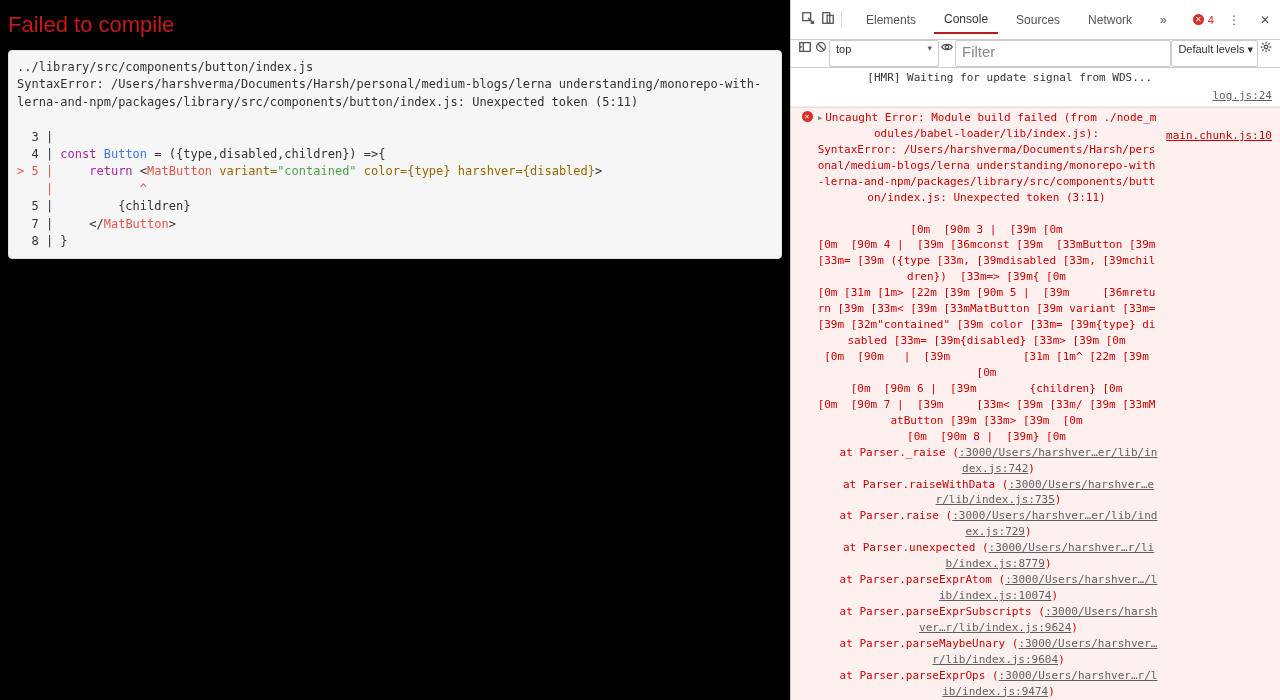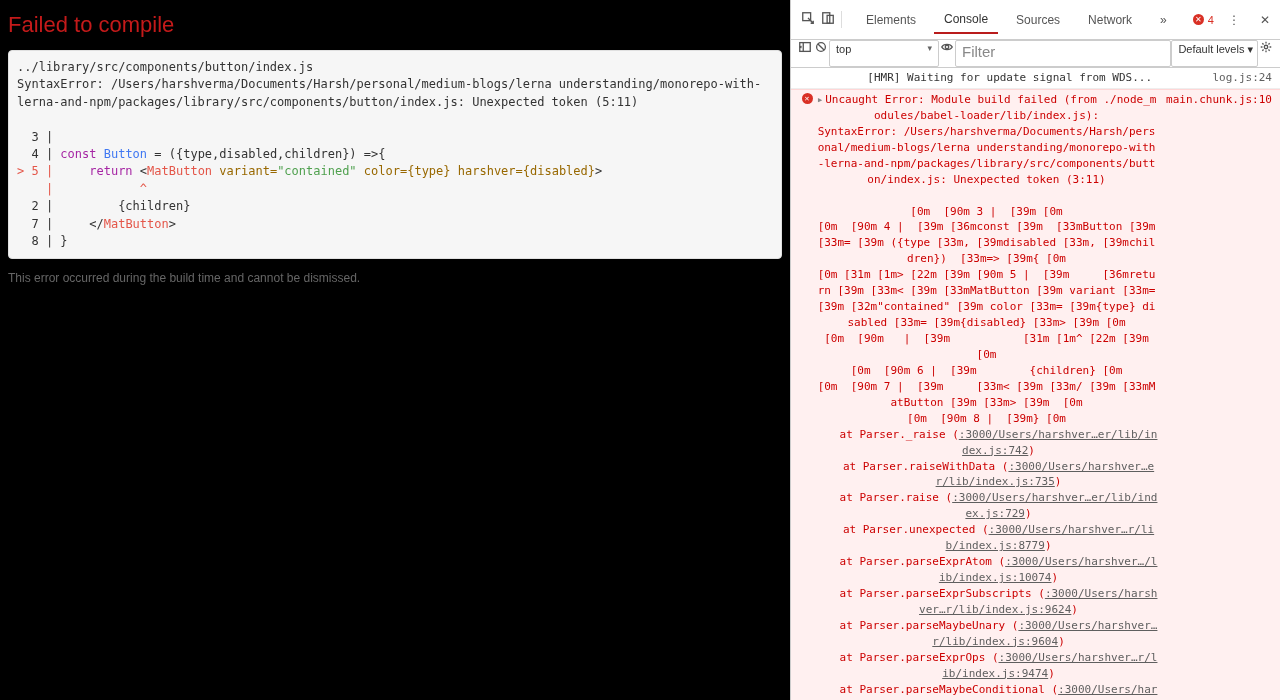--- a/index.html
+++ b/index.html
@@ -30,21 +30,21 @@
 .dt-toolbar .context::after { content: "▾"; position: absolute; right: 6px; top: 2px; font-size: 9px; color: #666; }
 .dt-toolbar .eye { color: #555; }
 .dt-toolbar .filter { flex: 1; border: 1px solid #ccc; border-radius: 2px; padding: 2px 6px; font-size: 15px; color: #888; }
 .dt-toolbar .levels { border: 1px solid #ccc; border-radius: 2px; padding: 2px 4px 2px 6px; font-size: 11px; color: #333; }
 .dt-toolbar .gear { color: #555; cursor: pointer; }
 
 .console-body { flex: 1; overflow: auto; font-family: Menlo, Consolas, monospace; font-size: 11px; line-height: 1.45; text-align: center; }
 .msg { display: flex; padding: 2px 8px; border-bottom: 1px solid #eee; }
 .msg .gutter { width: 16px; flex-shrink: 0; display: flex; justify-content: center; padding-top: 1px; }
 .msg .body { flex: 1; white-space: pre-wrap; word-break: break-all; }
-.msg .src { flex-shrink: 0; margin-left: 8px; color: #5f5f5f; }
+.msg .src { flex-shrink: 0; margin-left: 8px; text-decoration: underline; color: #5f5f5f; margin-top: 18px; }
 .msg.info .body { color: #333; }
 .msg.error { background: #fff0f0; border-top: 1px solid #ffd6d6; border-bottom: 1px solid #ffd6d6; }
 .msg.error .body, .msg.error .src { color: #c00; }
 .msg.error .gutter .errdot { width: 11px; height: 11px; border-radius: 50%; background: #d93025; color: #fff; font-size: 8px; display: flex; align-items: center; justify-content: center; }
 .msg.error .caret { color: #888; margin-right: 2px; }
 .msg.error a.link { color: #5f5f5f; text-decoration: underline; }
 .stack-line { display: block; padding-left: 24px; }
 .svgicon { width: 14px; height: 14px; fill: none; stroke: #555; stroke-width: 1.5; }
 </style>
 </head>
@@ -52,24 +52,23 @@
 
 <div class="left-pane">
   <div class="err-title">Failed to compile</div>
   <div class="err-box"><span>../library/src/components/button/index.js</span>
 <span>SyntaxError: /Users/harshverma/Documents/Harsh/personal/medium-blogs/lerna understanding/monorepo-with-lerna-and-npm/packages/library/src/components/button/index.js: Unexpected token (5:11)</span>
 
 <span>  3 | </span>
 <span>  4 | </span><span class="kw">const</span><span class="cname"> Button</span><span> = ({type,disabled,children}) =&gt;{</span>
 <span class="ptr">&gt; 5 |     </span><span class="kw">return</span><span> &lt;</span><span class="tag">MatButton</span><span class="attr"> variant=</span><span class="str">"contained"</span><span class="attr"> color={type} harshver={disabled}</span><span>&gt;</span>
 <span class="ptr">    |            ^</span>
-<span>  2 |         {children}</span>
+<span>  5 |         {children}</span>
 <span>  7 |     &lt;/</span><span class="tag">MatButton</span><span>&gt;</span>
 <span>  8 | }</span></div>
-  <div class="err-note">This error occurred during the build time and cannot be dismissed.</div>
 </div>
 
 <div class="devtools">
   <div class="dt-tabs">
     <div class="inspect-icons">
       <span><svg class="svgicon" viewBox="0 0 16 16">
             <rect x="2" y="2" width="9" height="9"></rect>
             <path d="M8 8 L14 14 M11 14 L14 14 L14 11"></path>
           </svg></span>
       <span><svg class="svgicon" viewBox="0 0 16 16">

